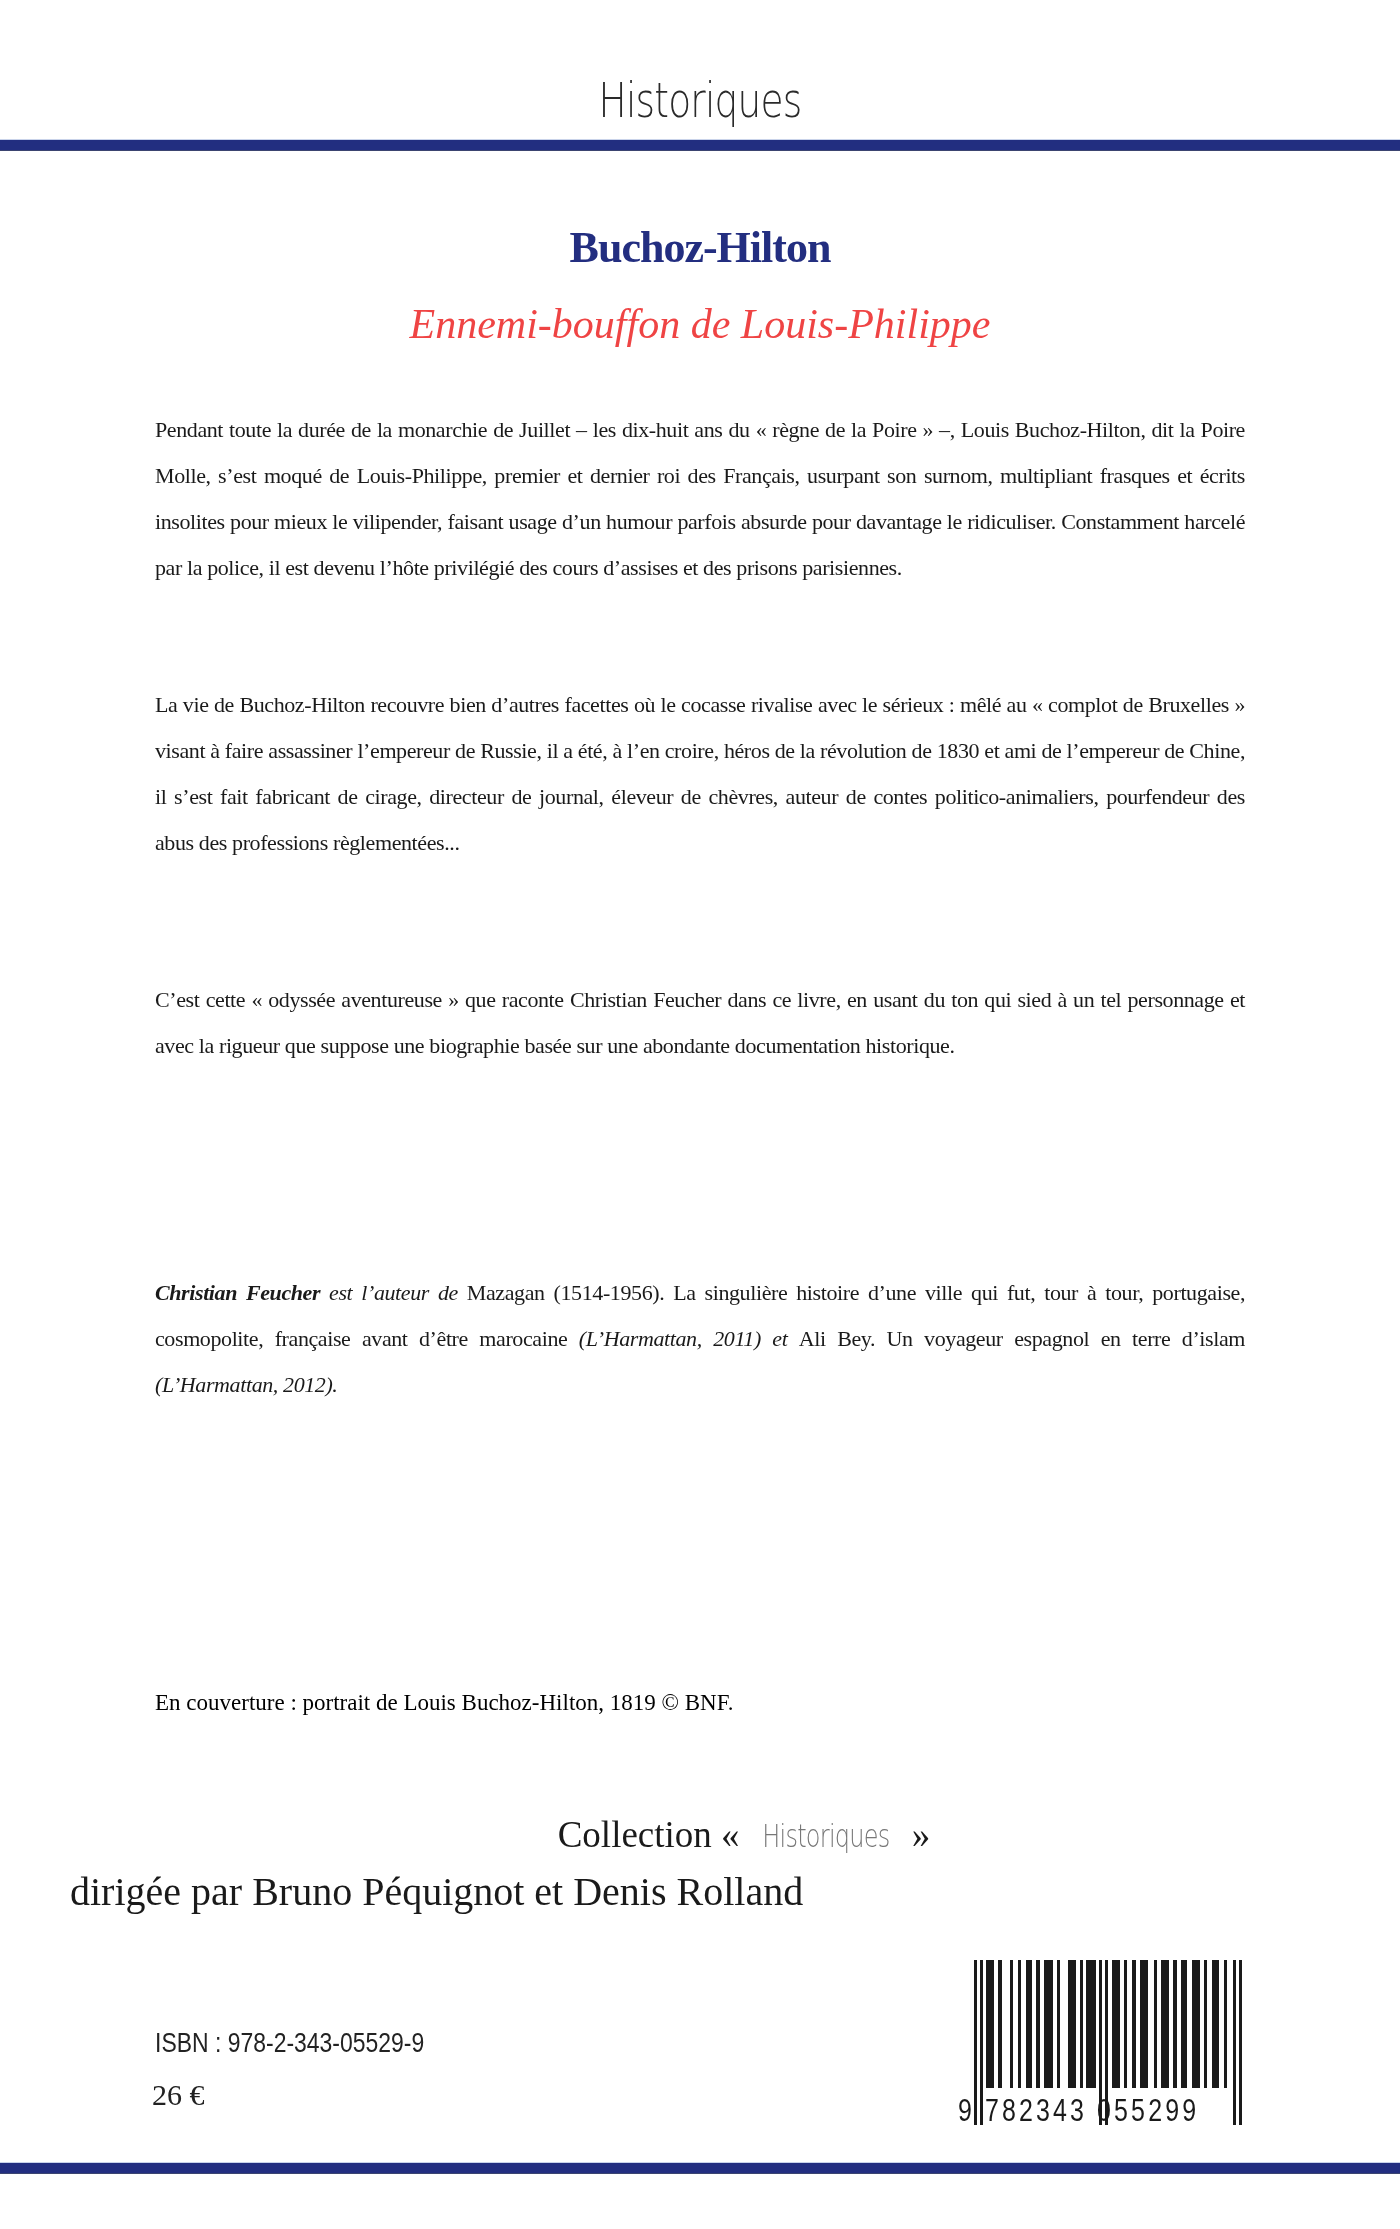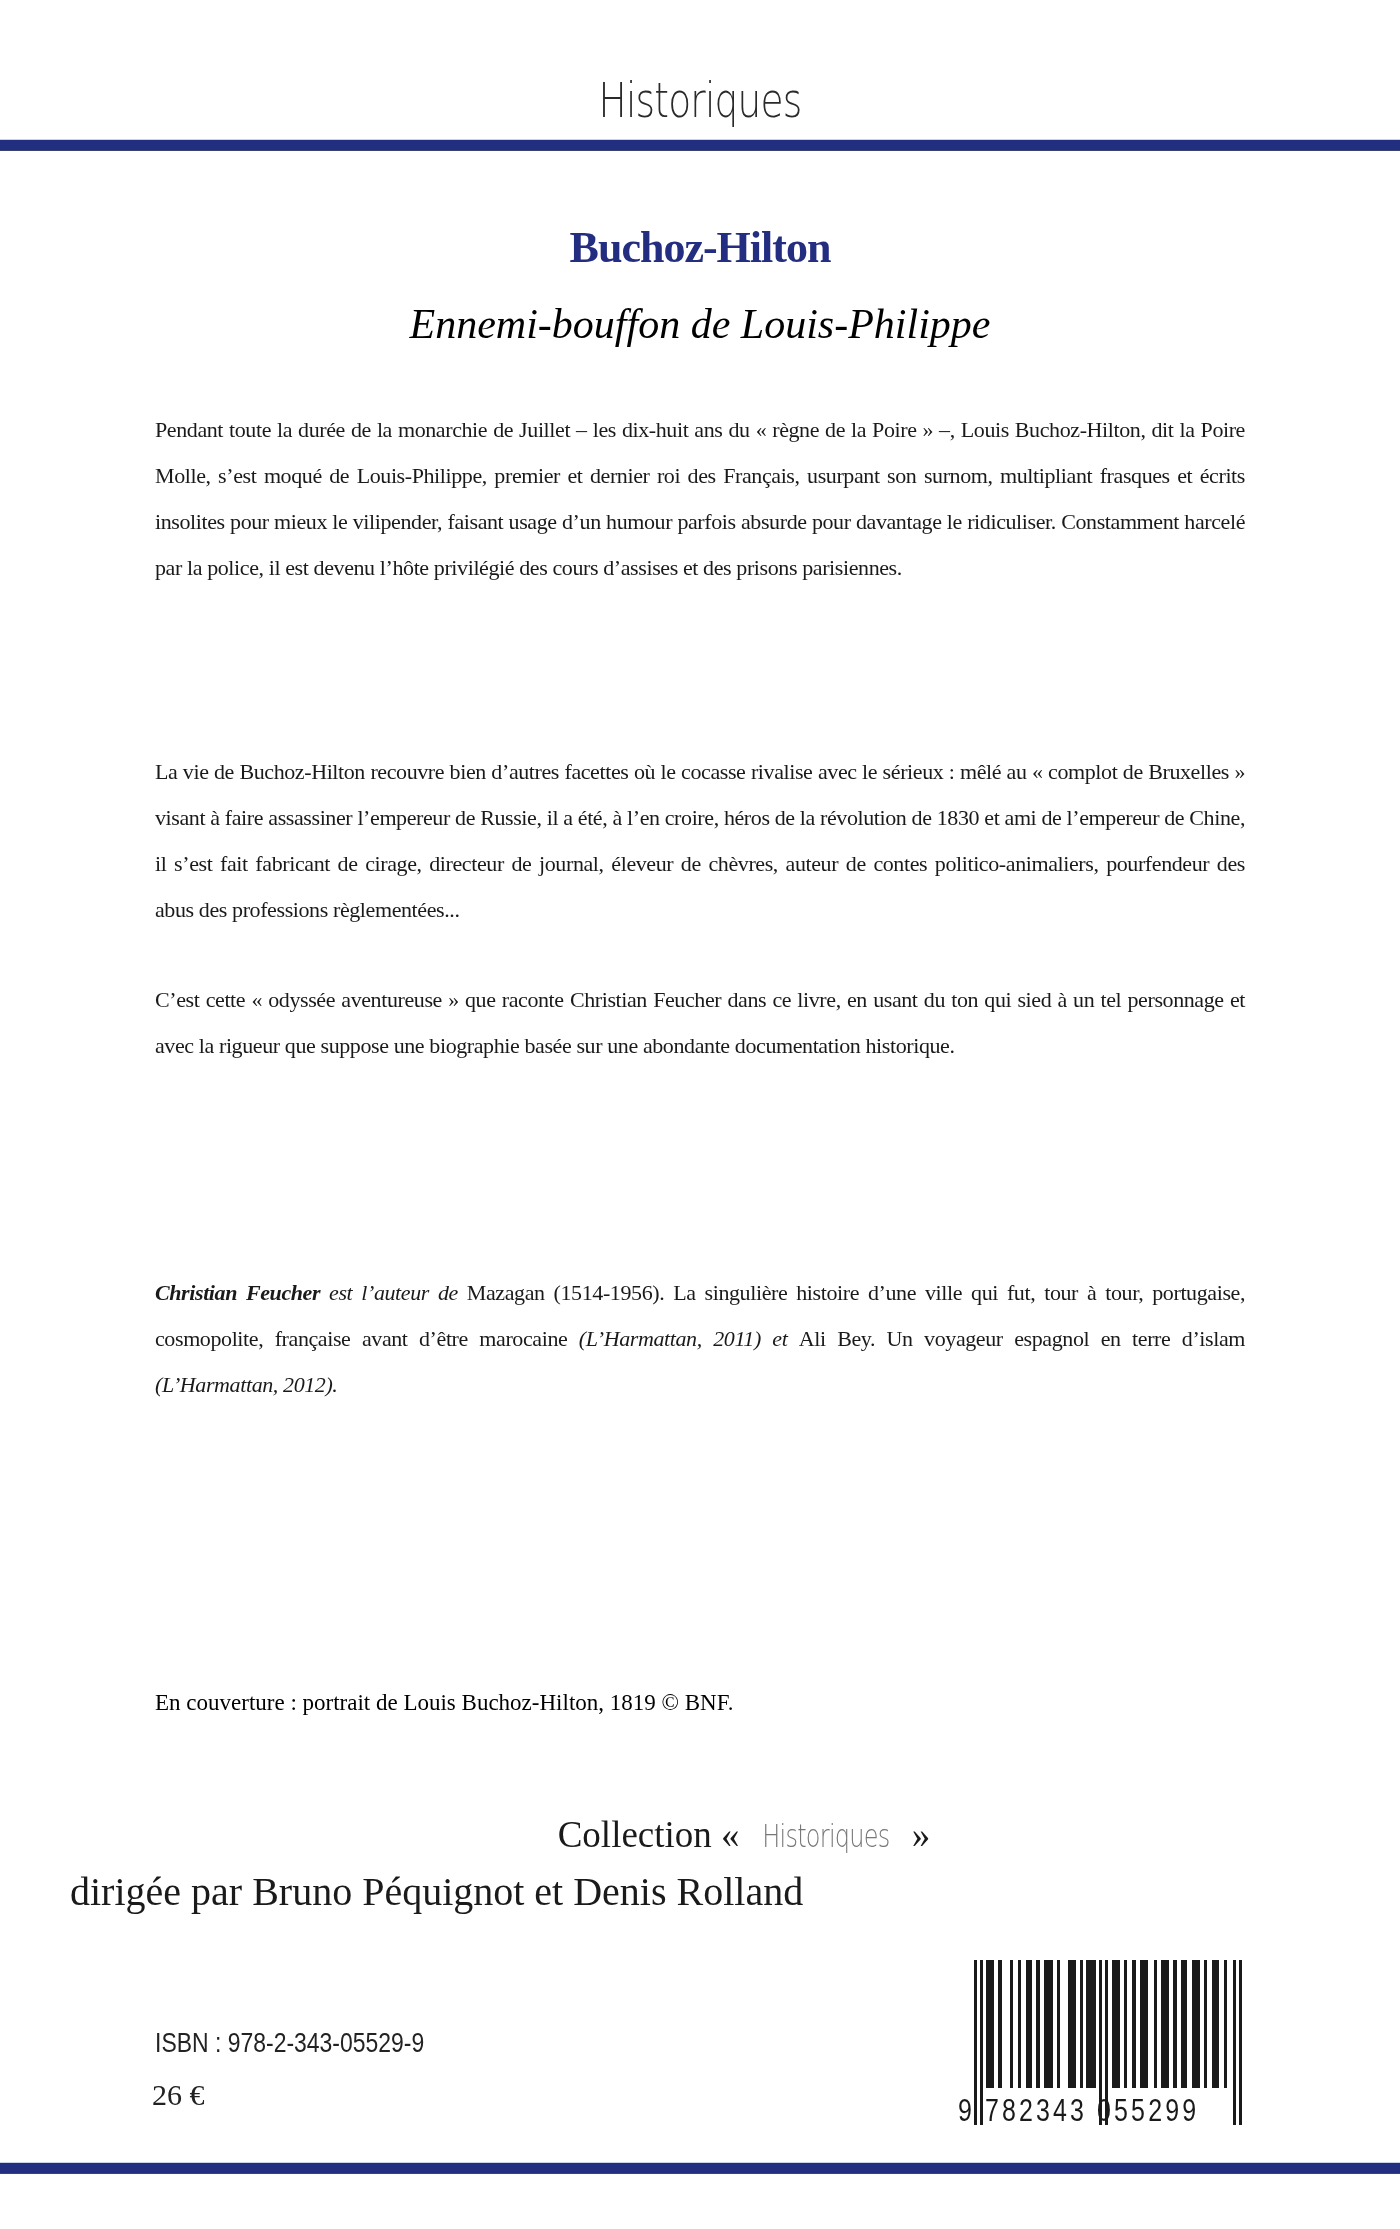--- a/index.html
+++ b/index.html
@@ -8,26 +8,26 @@
     .abs { position: absolute; }
     .logo { font-family: "DejaVu Sans", "Liberation Sans", sans-serif; font-weight: 200;
             letter-spacing: -1px; color: #2a2a2a; transform: scaleX(0.78); transform-origin: center; }
     #series-logo { left: 0; width: 1400px; top: 70px; text-align: center; font-size: 48px; line-height: 60px; }
     .rule { left: 0; width: 1400px; height: 10px; background: #222e80;
             border-top: 1px solid #c9d3ea; border-bottom: 1px solid #3b4470; }
     #top-rule { top: 139px; }
     #bottom-rule { top: 2162px; }
     #book-title { left: 0; width: 1400px; top: 208px; text-align: center; color: #232e80;
                   font-weight: bold; font-size: 44px; line-height: 80px; letter-spacing: -1px; }
-    #book-subtitle { left: 0; width: 1400px; top: 298px; text-align: center; color: #000000;
+    #book-subtitle { left: 0; width: 1400px; top: 298px; text-align: center; color: #ef4444;
                      font-style: italic; font-size: 42px; line-height: 52px; }
     .body-text { left: 155px; width: 1090px; font-size: 22px; line-height: 46px;
                  text-align: justify; text-align-last: left; margin: 0; letter-spacing: -0.4px; }
     #para-1 { top: 407px; }
-    #para-2 { top: 749px; }
+    #para-2 { top: 682px; }
     #para-3 { top: 977px; }
     #author-bio { top: 1270px; }
     .author-name { font-weight: bold; font-style: italic; }
     .it { font-style: italic; margin-top: 20px; }
     #cover-credit { left: 155px; top: 1688px; font-size: 23px; line-height: 30px; color: #000000; }
     #collection { left: 0; width: 1400px; top: 1810px; text-align: center; font-size: 37px; line-height: 50px; padding-left: 44px; }
     #collection .inline-logo { display: inline-block; font-size: 32px; color: #777; font-weight: 200;
             font-family: "DejaVu Sans", sans-serif; transform: scaleX(0.75); letter-spacing: -1px; margin: 0 -8px; }
     #directors { left: 0; width: 1400px; top: 1866px; font-size: 40px; line-height: 52px;
                  padding-left: 70px; box-sizing: border-box; }

